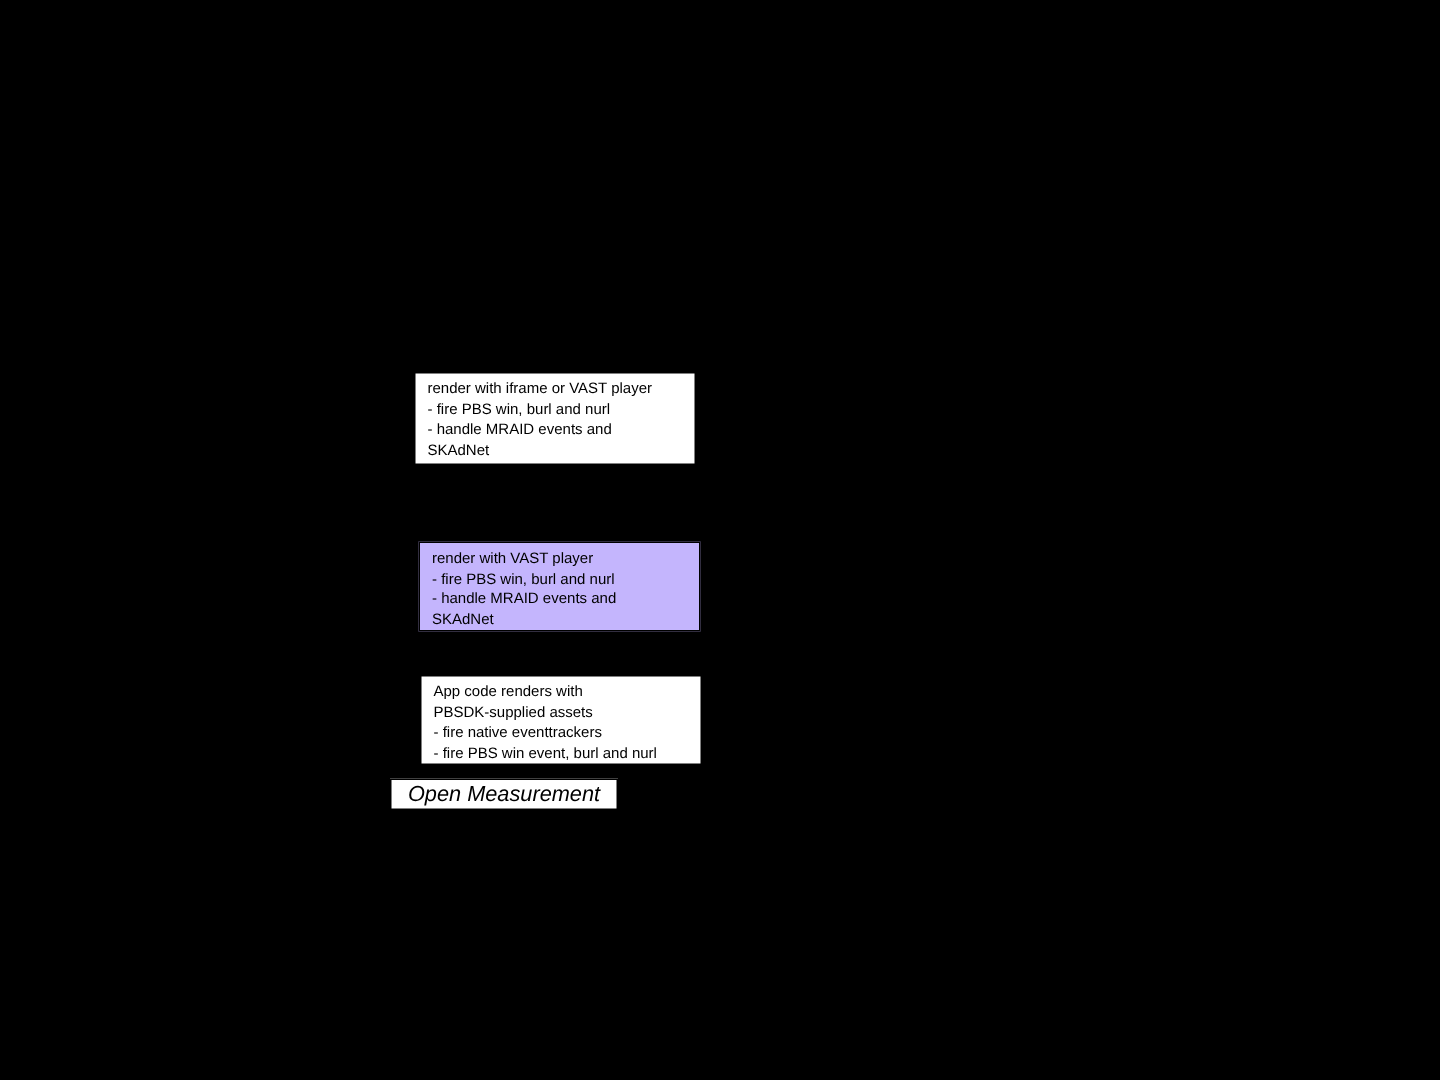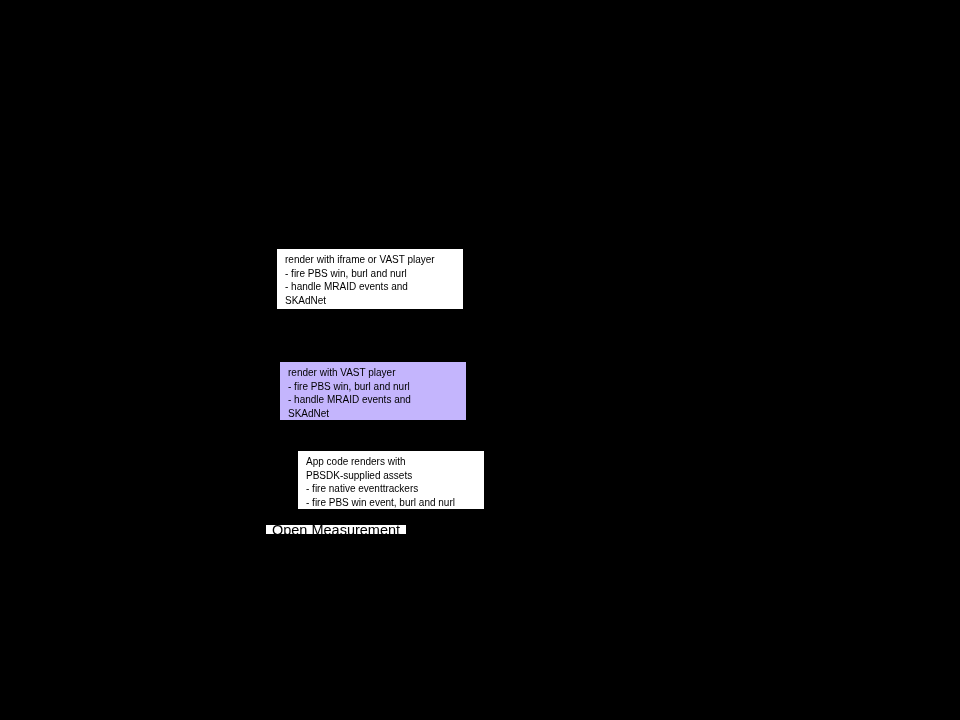--- a/index.html
+++ b/index.html
@@ -25,46 +25,47 @@
     font-size: 10px;
     line-height: 13.6px;
     padding: 4px 6px 4px 8px;
     white-space: pre-line;
     overflow: hidden;
   }
   .button-box {
     position: absolute;
     background: #ffffff;
     color: #000000;
-    border: 6px solid #0f766e;
+    border: 1px solid #0f766e;
     box-sizing: border-box;
     font-family: "Liberation Sans", sans-serif;
     font-size: 14.5px;
     line-height: 18px;
     display: flex;
     align-items: center;
     justify-content: center;
     text-align: center;
+    font-style: italic;
   }
 </style>
 </head>
 <body>
 
 <div id="canvas" style="background: rgb(0, 0, 0);">
 
   <div class="note-box" id="box-0" style="left: 276px; top: 248px; width: 188px; height: 62px; background: rgb(255, 255, 255); border-color: rgb(0, 0, 0); color: rgb(0, 0, 0);">render with iframe or VAST player
 - fire PBS win, burl and nurl
 - handle MRAID events and
 SKAdNet</div>
 
   <div class="note-box" id="box-1" style="left: 279px; top: 361px; width: 188px; height: 60px; background: #c4b5fd; border-color: rgb(0, 0, 0); color: rgb(0, 0, 0);">render with VAST player
  - fire PBS win, burl and nurl
  - handle MRAID events and
 SKAdNet</div>
 
-  <div class="note-box" id="box-2" style="left: 297px; top: 450px; width: 188px; height: 60px; background: rgb(255, 255, 255); border-color: rgb(0, 0, 0); color: rgb(0, 0, 0);">App code renders with
+  <div class="note-box" id="box-2" style="left: 280px; top: 450px; width: 188px; height: 60px; background: rgb(255, 255, 255); border-color: rgb(0, 0, 0); color: rgb(0, 0, 0);">App code renders with
 PBSDK-supplied assets
 - fire native eventtrackers
 - fire PBS win event, burl and nurl</div>
 
   <div class="button-box" id="btn" style="left: 260px; top: 519px; width: 152px; height: 21px; background: rgb(255, 255, 255); border-color: rgb(0, 0, 0); color: rgb(0, 0, 0);">Open Measurement</div>
 
 </div>
 
 </body></html>

